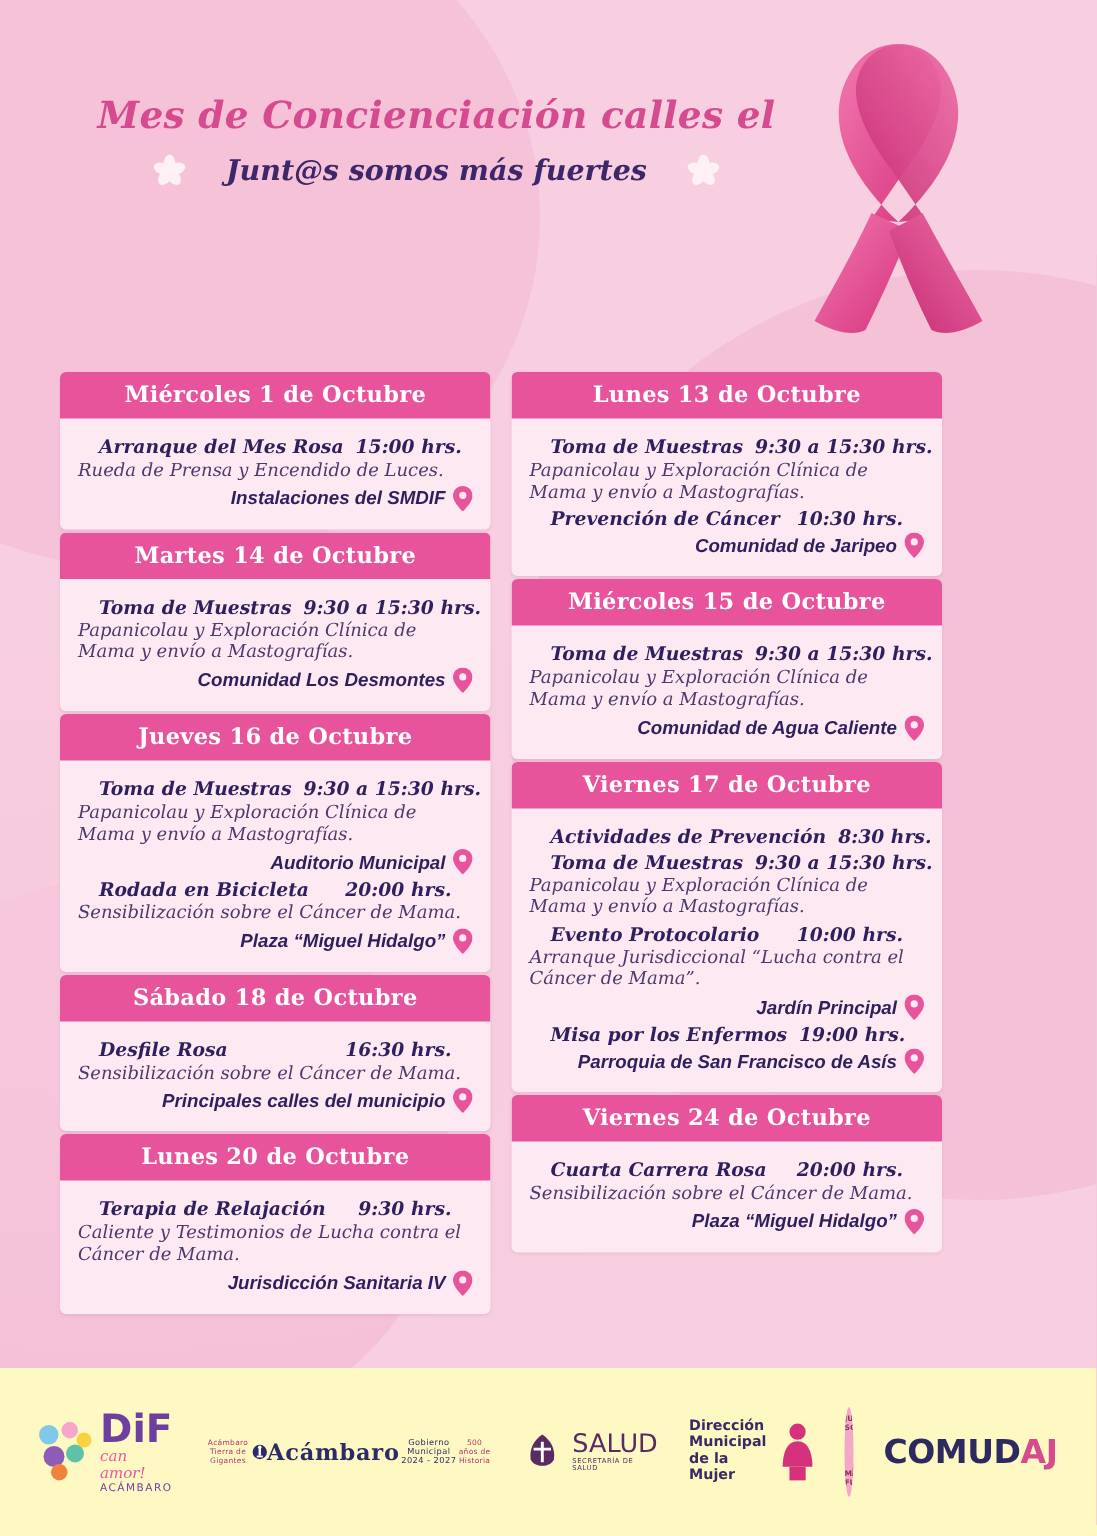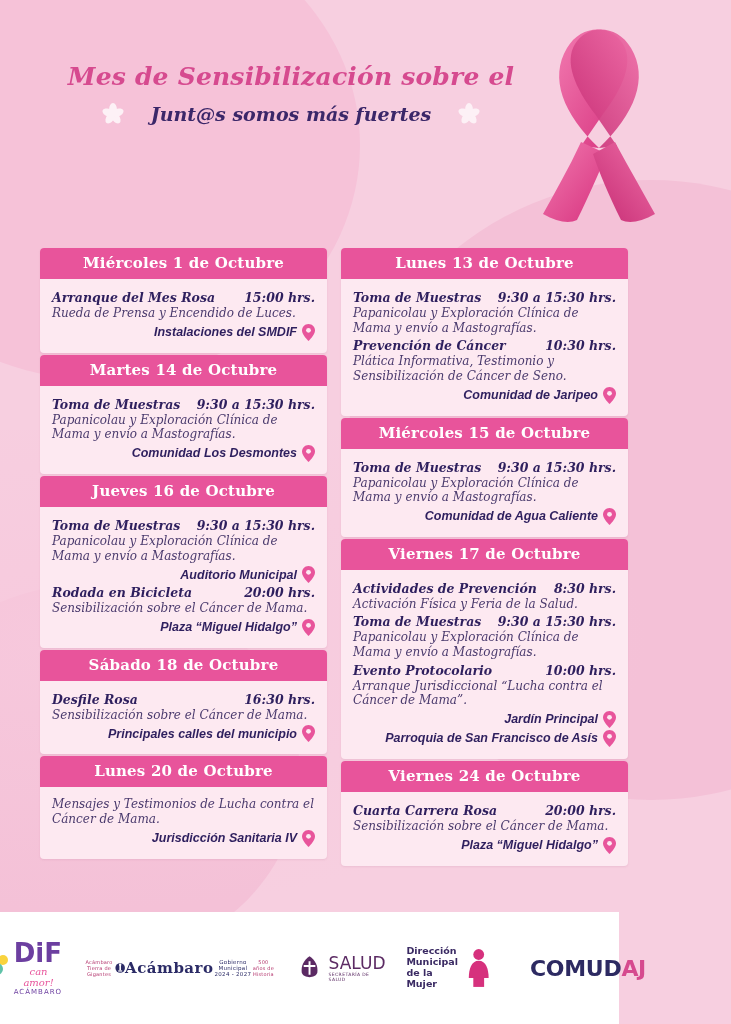--- a/index.html
+++ b/index.html
@@ -92,52 +92,52 @@
     letter-spacing:.2px;
   }
   .card-body{ padding:9px 12px 10px; }
 
   .ev-line{
     display:flex; justify-content:space-between; align-items:baseline;
     gap:8px;
     font-family:"DejaVu Serif", serif;
     font-weight:bold; font-style:italic;
     font-size:12.5px; color:#2e1f5e;
-    margin:2px 0 1px;
+    margin:2px 14px 1px;
   }
   .ev-name{ white-space:nowrap; }
   .ev-time{ white-space:nowrap; }
   .ev-desc{
     font-family:"DejaVu Serif", serif;
     font-style:italic; font-size:12px; color:#4a3a6d;
     line-height:1.22; margin:1px 0 3px;
   }
   .ev-place{
     display:flex; align-items:center; justify-content:flex-end; gap:5px;
     font-family:Liberation Sans, sans-serif;
     font-weight:bold; font-style:italic; font-size:12.5px; color:#2e1f5e;
     margin:2px 0 2px;
   }
   .pin{ width:13px; height:17px; flex:0 0 auto; }
 
   
   .footer{
-    position:absolute; left:0; bottom:0; width:619px; height:112px;
-    background:#ffffff;
+    position:absolute; left:0; bottom:0; width:731px; height:112px;
+    background:#fef9c3;
     display:flex; align-items:center; justify-content:center; gap:20px;
     padding:0 26px;
   }
   .logo{ display:flex; align-items:center; justify-content:center; }
 
   .dif-logo{ display:flex; align-items:center; gap:4px; }
   .dif-dots{ position:relative; width:38px; height:40px; }
   .dif-dots i{ position:absolute; border-radius:50%; display:block; }
   .dif-text{ font-family:"DejaVu Sans", sans-serif; font-weight:bold; font-size:26px; color:#6c3fa0; line-height:1; }
   .dif-sub{ font-family:"DejaVu Sans", sans-serif; font-size:7px; color:#6c3fa0; letter-spacing:1px; }
-  .dif-can{ font-family:"DejaVu Serif", serif; font-style:italic; font-size:10px; color:#e8549b;text-align:center; }
+  .dif-can{ font-family:"DejaVu Serif", serif; font-style:italic; font-size:10px; color:#e8549b; }
 
   .acambaro-logo{ text-align:center; color:#2b2b66; }
   .acambaro-logo .big{ font-family:"DejaVu Serif", serif; font-weight:bold; font-size:15px; letter-spacing:.5px; }
   .acambaro-logo .small{ font-family:"DejaVu Sans", sans-serif; font-size:5.5px; letter-spacing:.3px; }
   .acambaro-logo .tiny{ font-family:"DejaVu Sans", sans-serif; font-size:5px; color:#b4356d; letter-spacing:.2px; }
 
   .salud-logo{ display:flex; align-items:center; gap:5px; }
   .salud-text{ font-family:"DejaVu Sans", sans-serif; font-weight:normal; font-size:17px; color:#5b2a63; line-height:1; }
   .salud-sub{ font-family:"DejaVu Sans", sans-serif; font-size:4.5px; color:#5b2a63; letter-spacing:.4px; }
 
@@ -155,21 +155,21 @@
 <body>
 
 <div class="sheet">
   <div class="bg-blob-1"></div>
   <div class="bg-blob-2"></div>
   <div class="bg-blob-3"></div>
   <div class="bg-swoosh"></div>
 
   <div class="header">
     <div class="title-wrap">
-      <div class="title-1">Mes de Sensibilización sobre el</div>
+      <div class="title-1">Mes de Concienciación calles el</div>
       <div class="subtitle-row">
         <span class="flower">
             <span></span>
             <span></span>
             <span></span>
             <span></span>
             <span></span>
           </span>
         <span class="subtitle">Junt@s somos más fuertes</span>
         <span class="flower">
@@ -278,21 +278,25 @@
               <svg class="pin" viewBox="0 0 13 17">
                 <path d="M6.5 0 C2.9 0 0 2.9 0 6.5 C0 11 6.5 17 6.5 17 C6.5 17 13 11 13 6.5 C13 2.9 10.1 0 6.5 0 Z" fill="#e8549b"></path>
                 <circle cx="6.5" cy="6.3" r="2.4" fill="#fde9f1"></circle>
               </svg>
             </div>
           </div>
         </div>
         <div class="card">
           <div class="card-head">Lunes 20 de Octubre</div>
           <div class="card-body">
-            <div class="ev-desc">Mensajes y Testimonios de Lucha contra el Cáncer de Mama.</div>
+            <div class="ev-line">
+              <span class="ev-name">Terapia de Relajación</span>
+              <span class="ev-time">9:30 hrs.</span>
+            </div>
+            <div class="ev-desc">Caliente y Testimonios de Lucha contra el Cáncer de Mama.</div>
             <div class="ev-place">
               <span>Jurisdicción Sanitaria IV</span>
               <svg class="pin" viewBox="0 0 13 17">
                 <path d="M6.5 0 C2.9 0 0 2.9 0 6.5 C0 11 6.5 17 6.5 17 C6.5 17 13 11 13 6.5 C13 2.9 10.1 0 6.5 0 Z" fill="#e8549b"></path>
                 <circle cx="6.5" cy="6.3" r="2.4" fill="#fde9f1"></circle>
               </svg>
             </div>
           </div>
         </div>
       </div>
@@ -302,21 +306,20 @@
           <div class="card-body">
             <div class="ev-line">
               <span class="ev-name">Toma de Muestras</span>
               <span class="ev-time">9:30 a 15:30 hrs.</span>
             </div>
             <div class="ev-desc">Papanicolau y Exploración Clínica de Mama y envío a Mastografías.</div>
             <div class="ev-line">
               <span class="ev-name">Prevención de Cáncer</span>
               <span class="ev-time">10:30 hrs.</span>
             </div>
-            <div class="ev-desc">Plática Informativa, Testimonio y Sensibilización de Cáncer de Seno.</div>
             <div class="ev-place">
               <span>Comunidad de Jaripeo</span>
               <svg class="pin" viewBox="0 0 13 17">
                 <path d="M6.5 0 C2.9 0 0 2.9 0 6.5 C0 11 6.5 17 6.5 17 C6.5 17 13 11 13 6.5 C13 2.9 10.1 0 6.5 0 Z" fill="#e8549b"></path>
                 <circle cx="6.5" cy="6.3" r="2.4" fill="#fde9f1"></circle>
               </svg>
             </div>
           </div>
         </div>
         <div class="card">
@@ -336,37 +339,40 @@
             </div>
           </div>
         </div>
         <div class="card">
           <div class="card-head">Viernes 17 de Octubre</div>
           <div class="card-body">
             <div class="ev-line">
               <span class="ev-name">Actividades de Prevención</span>
               <span class="ev-time">8:30 hrs.</span>
             </div>
-            <div class="ev-desc">Activación Física y Feria de la Salud.</div>
             <div class="ev-line">
               <span class="ev-name">Toma de Muestras</span>
               <span class="ev-time">9:30 a 15:30 hrs.</span>
             </div>
             <div class="ev-desc">Papanicolau y Exploración Clínica de Mama y envío a Mastografías.</div>
             <div class="ev-line">
               <span class="ev-name">Evento Protocolario</span>
               <span class="ev-time">10:00 hrs.</span>
             </div>
             <div class="ev-desc">Arranque Jurisdiccional “Lucha contra el Cáncer de Mama”.</div>
             <div class="ev-place">
               <span>Jardín Principal</span>
               <svg class="pin" viewBox="0 0 13 17">
                 <path d="M6.5 0 C2.9 0 0 2.9 0 6.5 C0 11 6.5 17 6.5 17 C6.5 17 13 11 13 6.5 C13 2.9 10.1 0 6.5 0 Z" fill="#e8549b"></path>
                 <circle cx="6.5" cy="6.3" r="2.4" fill="#fde9f1"></circle>
               </svg>
+            </div>
+            <div class="ev-line">
+              <span class="ev-name">Misa por los Enfermos</span>
+              <span class="ev-time">19:00 hrs.</span>
             </div>
             <div class="ev-place">
               <span>Parroquia de San Francisco de Asís</span>
               <svg class="pin" viewBox="0 0 13 17">
                 <path d="M6.5 0 C2.9 0 0 2.9 0 6.5 C0 11 6.5 17 6.5 17 C6.5 17 13 11 13 6.5 C13 2.9 10.1 0 6.5 0 Z" fill="#e8549b"></path>
                 <circle cx="6.5" cy="6.3" r="2.4" fill="#fde9f1"></circle>
               </svg>
             </div>
           </div>
         </div>

